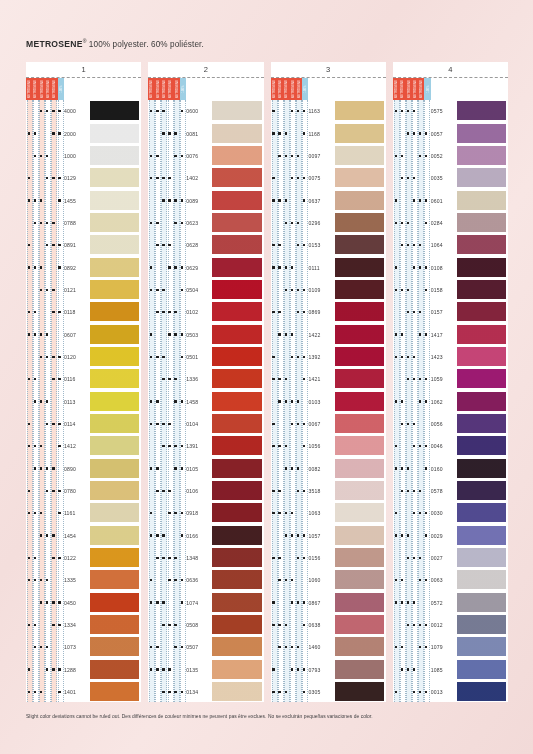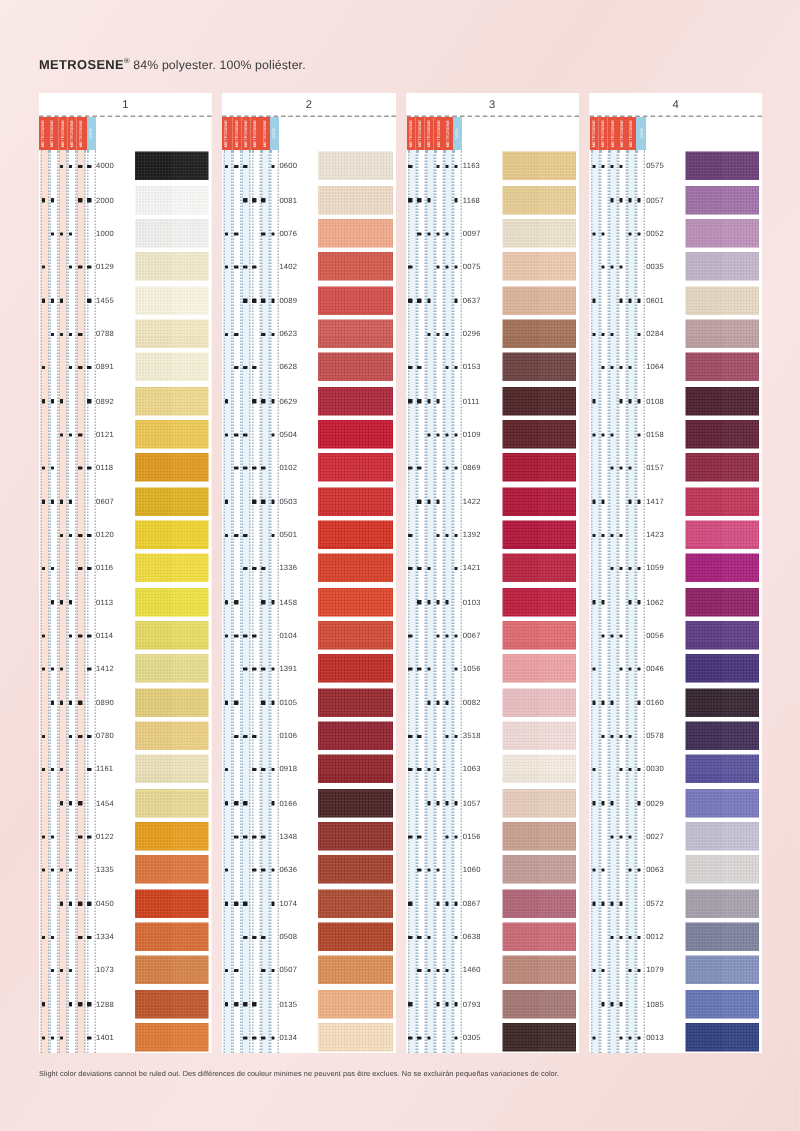--- a/index.html
+++ b/index.html
@@ -106,21 +106,21 @@
     font-size:4.9px;color:#3d3d3f;letter-spacing:.05px;white-space:nowrap;
   }
 </style>
 </head>
 <body>
 
 <div class="page">
 
   <div class="header">
     <span class="brand">METROSENE</span><span class="sup">®</span>
-    <span class="sub">84% polyester. 100% poliéster.</span>
+    <span class="sub">100% polyester. 60% poliéster.</span>
   </div>
 
   <div class="columns">
       <div class="col">
         <div class="col-num">1</div>
         <div class="col-body">
           <div class="strip">
             <div class="strip-head">
               <div class="sh-seg" style="background: rgb(232, 81, 60);">
                 <span class="sh-txt">METROSENE</span>

